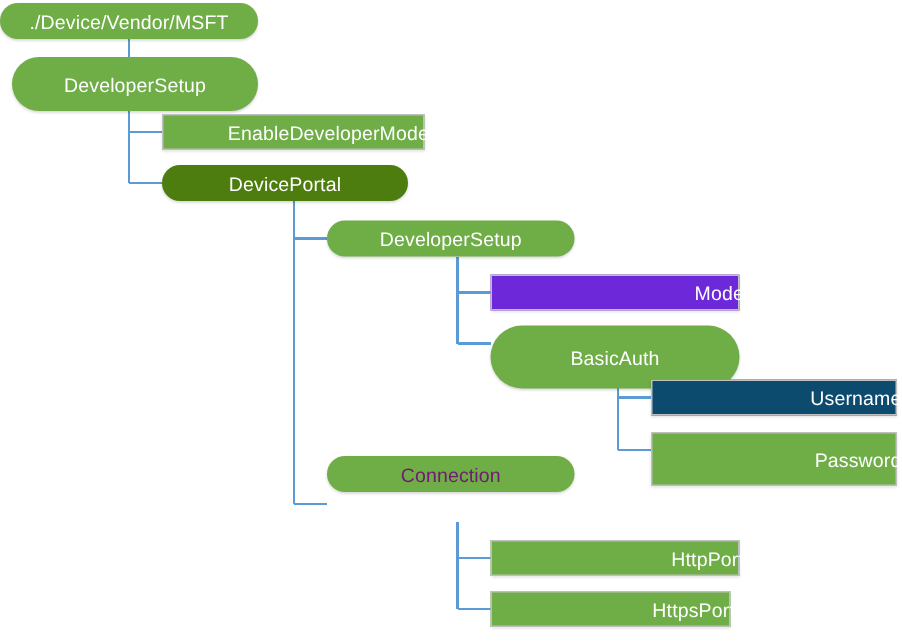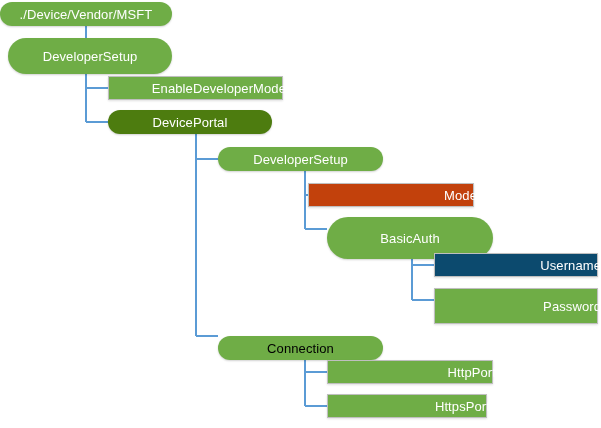--- a/index.html
+++ b/index.html
@@ -86,33 +86,33 @@
       </div>
       <div class="node rect" style="left: 108px; top: 76px; width: 175px; height: 24px; background: rgb(111, 173, 70); color: rgb(255, 255, 255); border-color: rgb(191, 191, 191);">
         <span class="label">EnableDeveloperMode</span>
       </div>
       <div class="node pill" style="left: 108px; top: 110px; width: 164px; height: 24px; background: #4d7c0f; color: rgb(255, 255, 255);">
         <span class="label">DevicePortal</span>
       </div>
       <div class="node pill" style="left: 218px; top: 147px; width: 165px; height: 24px; background: rgb(111, 173, 70); color: rgb(255, 255, 255);">
         <span class="label">DeveloperSetup</span>
       </div>
-      <div class="node rect" style="left: 308px; top: 183px; width: 166px; height: 24px; background: #c2410c; color: rgb(255, 255, 255); border-color: rgb(191, 191, 191);">
+      <div class="node rect" style="left: 327px; top: 183px; width: 166px; height: 24px; background: #6d28d9; color: rgb(255, 255, 255); border-color: rgb(191, 191, 191);">
         <span class="label">Mode</span>
       </div>
       <div class="node pill" style="left: 327px; top: 217px; width: 166px; height: 42px; background: rgb(111, 173, 70); color: rgb(255, 255, 255);">
         <span class="label">BasicAuth</span>
       </div>
       <div class="node rect" style="left: 434px; top: 253px; width: 164px; height: 24px; background: #0c4a6e; color: rgb(255, 255, 255); border-color: rgb(191, 191, 191);">
         <span class="label">Username</span>
       </div>
       <div class="node rect" style="left: 434px; top: 288px; width: 164px; height: 36px; background: rgb(111, 173, 70); color: rgb(255, 255, 255); border-color: rgb(191, 191, 191);">
         <span class="label">Password</span>
       </div>
-      <div class="node pill" style="left: 218px; top: 336px; width: 165px; height: 24px; background: rgb(111, 173, 70); color: #000000;">
+      <div class="node pill" style="left: 218px; top: 304px; width: 165px; height: 24px; background: rgb(111, 173, 70); color: #701a75;">
         <span class="label">Connection</span>
       </div>
       <div class="node rect" style="left: 327px; top: 360px; width: 166px; height: 24px; background: rgb(111, 173, 70); color: rgb(255, 255, 255); border-color: rgb(191, 191, 191);">
         <span class="label">HttpPort</span>
       </div>
       <div class="node rect" style="left: 327px; top: 394px; width: 160px; height: 24px; background: rgb(111, 173, 70); color: rgb(255, 255, 255); border-color: rgb(191, 191, 191);">
         <span class="label">HttpsPort</span>
       </div>
     </div>
 </div>

